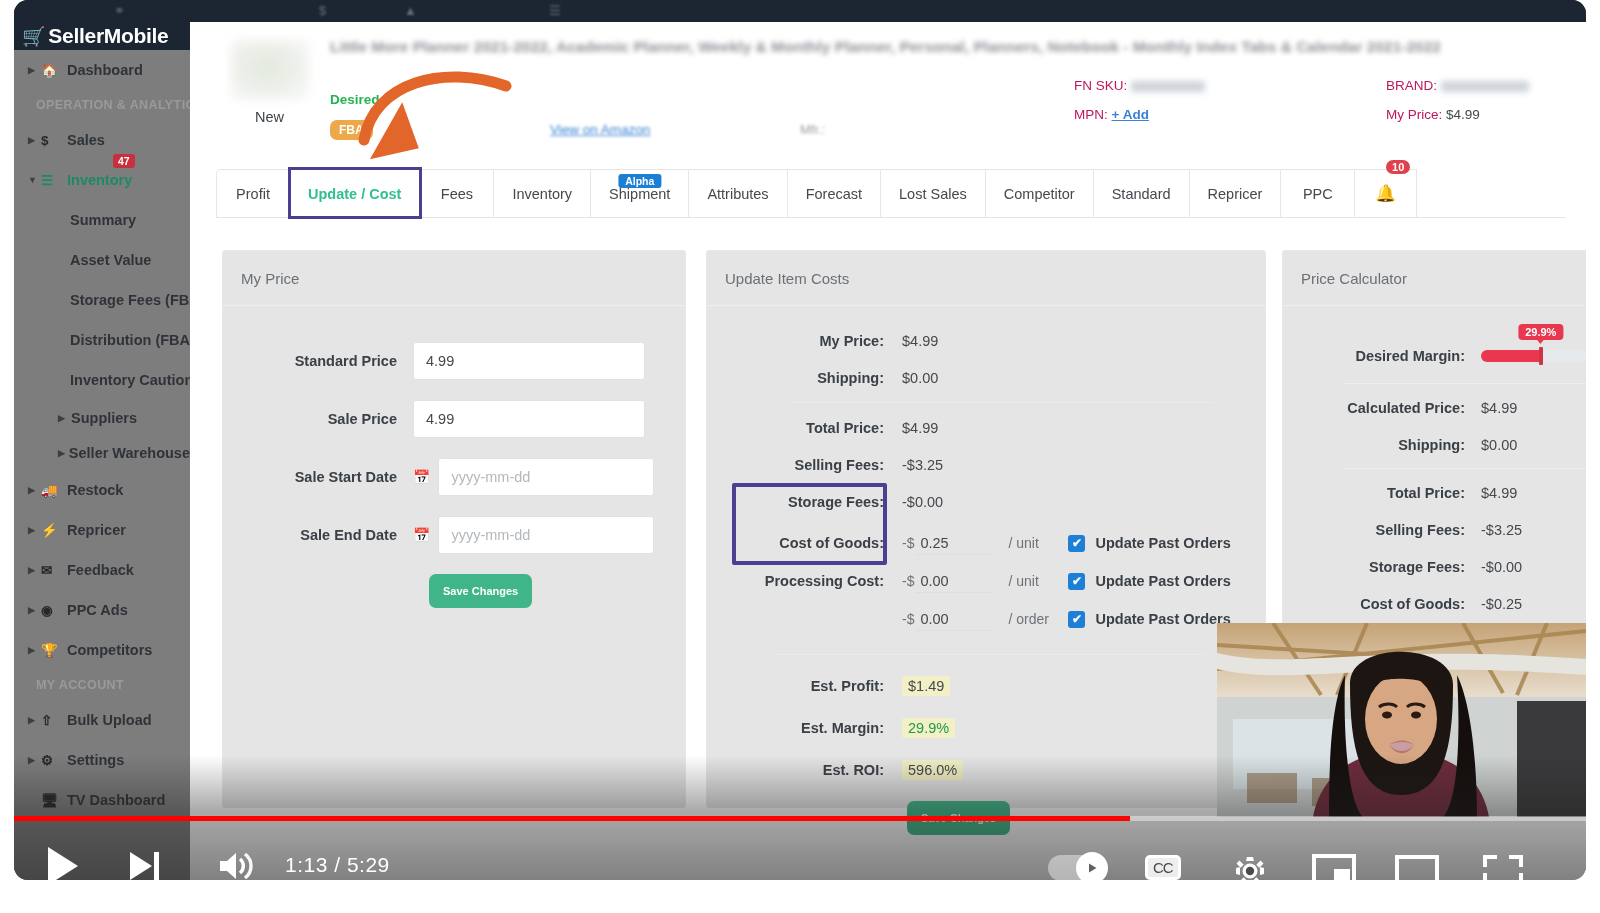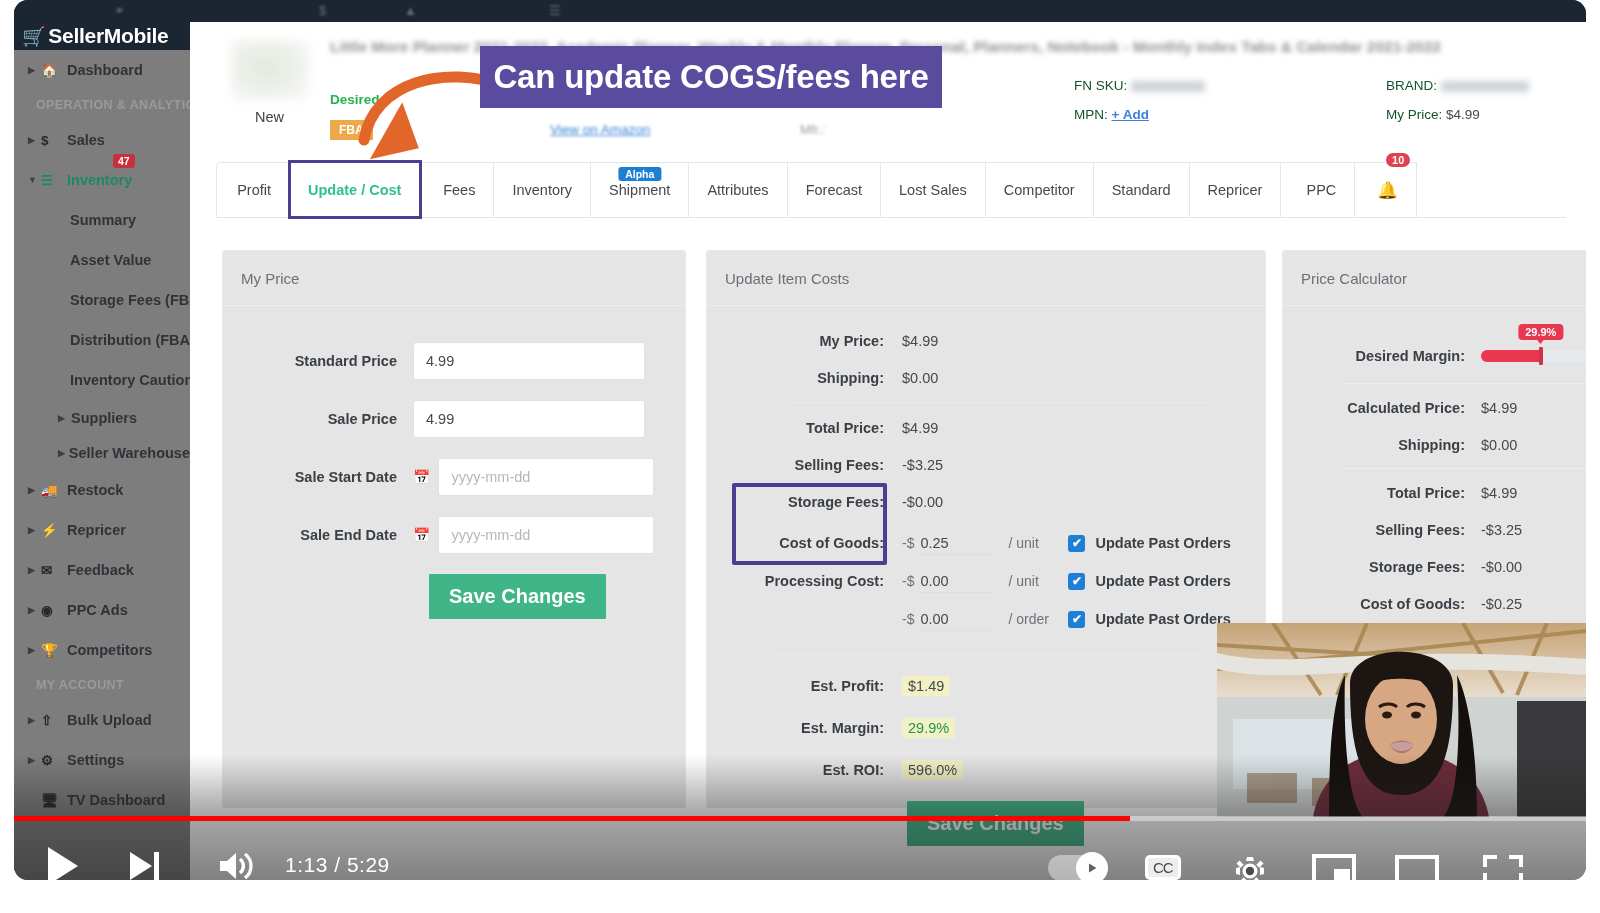--- a/index.html
+++ b/index.html
@@ -80,47 +80,48 @@
     font-size: 15.5px; color: #8d9197; font-weight: 600; filter: blur(2.6px);
     white-space: nowrap; overflow: hidden;
   }
   .prod-status {
     position: absolute; left: 140px; top: 70px;
     color: #25b351; font-size: 13.5px; font-weight: 600;
   }
   .fba-tag {
     position: absolute; left: 140px; top: 98px;
     background: #eda849; color: #fff; font-size: 12px; font-weight: 700;
-    padding: 3px 9px; border-radius: 0;
+    padding: 3px 9px; border-radius: 7px;
   }
   .view-amazon {
     position: absolute; left: 360px; top: 100px;
     color: #3b82d6; font-size: 13.5px; filter: blur(1.6px); text-decoration: underline;
   }
   .mfr-blur {
     position: absolute; left: 610px; top: 100px;
     color: #9aa0a6; font-size: 13px; filter: blur(1.6px);
   }
   .meta-col { position: absolute; font-size: 13.5px; color: #44494e; }
-  .meta-col .lbl { color: #14532d; margin-top: 12px; }
+  .meta-col .lbl { color: #be185d; margin-top: 12px; }
   .meta-blur { display:inline-block; filter: blur(3px); color:#b4b9bf; background:#ced3d8;
                border-radius:2px; height:11px; vertical-align: middle; }
   .link-add { color: #3b82d6; font-weight: 600; text-decoration: underline; }
 
   
   .tabs {
     position: absolute; left: 26px; top: 140px; width: 1350px; height: 56px;
     display: flex; align-items: stretch; border-bottom: 1px solid #e1e4e8;
   }
   .tab {
     position: relative; min-width: 74px; padding: 0 18px;
-    display: flex; align-items: center; justify-content: flex-end;
+    display: flex; align-items: center; justify-content: center;
     border: 1px solid #e4e7ea; border-bottom: none; border-left: none;
     background: #fff; color: #44494e; font-size: 14.5px; white-space: nowrap;
     border-radius: 0 0 0 0;
+    margin-top: 7px;
   }
   .tab:first-child { border-left: 1px solid #e4e7ea; border-top-left-radius: 5px; }
   .tab.sel {
     outline: 3px solid #4b3f8f; outline-offset: -1px;
     color: #30bf8f; font-weight: 700; z-index: 3;
   }
   .tab .alpha {
     position: absolute; top: 4px; left: 50%; transform: translateX(-50%);
     background: #1b7fd4; color: #fff; font-size: 10.5px; font-weight: 700;
     padding: 1px 7px; border-radius: 3px;
@@ -151,22 +152,22 @@
   }
   .cal-ico { color: #4c5157; font-size: 14px; margin-right: 8px; }
   .finput {
     width: 232px; height: 38px; border: 1px solid #dfe3e6; border-radius: 3px;
     padding: 0 12px; font-size: 14.5px; color: #44494e; background: #fff;
     font-family: "Liberation Sans", sans-serif;
   }
   .finput.date { width: 216px; }
   .finput::placeholder { color: #b3b8bd; }
   .btn-green {
-    background: #3fb588; color: #fff; border: none; border-radius: 1px;
-    font-size: 20px; font-weight: 700; padding: 11px 20px; cursor: pointer;
+    background: #3fb588; color: #fff; border: none; border-radius: 7px;
+    font-size: 11px; font-weight: 700; padding: 11px 14px; cursor: pointer;
     font-family: "Liberation Sans", sans-serif;
   }
 
   
   .mrow { display: flex; align-items: center; height: 37px; }
   .mrow .mlabel {
     width: 175px; text-align: right; padding-right: 18px;
     font-size: 14.5px; font-weight: 700; color: #3a4046;
   }
   .mrow .mval { font-size: 14.5px; color: #44494e; width: 120px; }
@@ -629,21 +630,20 @@
 
   </div>
 
   <div class="purple-box" style="left:718px; top:483px; width:155px; height:82px;"></div>
 
   <svg class="arrow-svg" width="200" height="110" viewBox="0 0 200 110">
     <path d="M10 88 C 20 30, 90 12, 152 34" stroke="#e2662a" stroke-width="11" fill="none" stroke-linecap="round"></path>
     <polygon points="52,52 12,104 62,100" fill="#e2662a" transform="rotate(-8 37 78)"></polygon>
   </svg>
 
-  <div class="callout">Can update COGS/fees here</div>
 
   <div class="webcam">
     <svg width="369" height="194" viewBox="0 0 369 194">
       <defs>
         <linearGradient id="ceil" x1="0" y1="0" x2="0" y2="1">
           <stop offset="0%" stop-color="#c5a376"></stop>
               <stop offset="100%" stop-color="#e8ddcd"></stop>
         </linearGradient>
         <linearGradient id="room" x1="0" y1="0" x2="0" y2="1">
           <stop offset="0%" stop-color="#dfe3e4"></stop>

